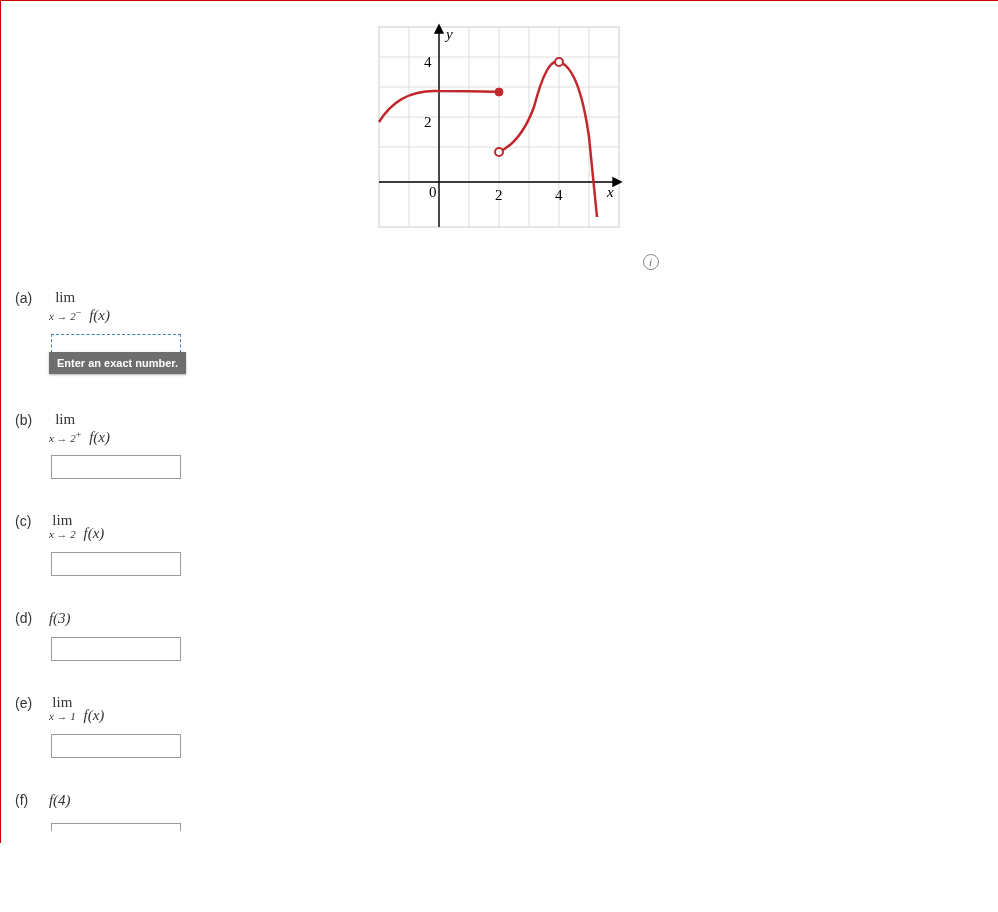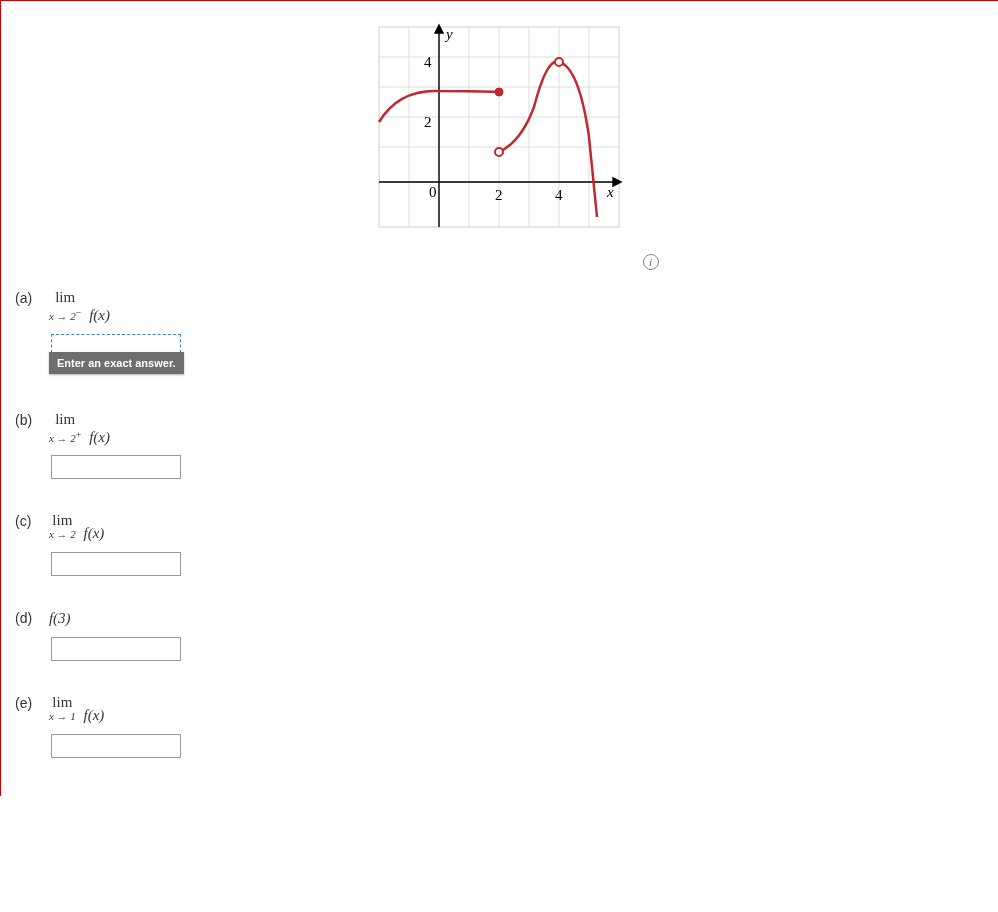--- a/index.html
+++ b/index.html
@@ -167,21 +167,21 @@
       <span class="qexpr">
         <span class="limit">
           <span class="limtop">lim</span>
           <span class="limbot"><span class="fx">x → 2</span><sup>−</sup></span>
         </span>
         <span class="fx">f(x)</span>
       </span>
       <div class="input-wrap">
         <input type="text" class="active-input" style="">
       </div>
-      <div class="tooltip">Enter an exact answer.</div>
+      <div class="tooltip">Enter an exact number.</div>
     </div>
 
     <div class="qrow" style="margin-top:54px;">
       <span class="qlabel">(b)</span>
       <span class="qexpr">
         <span class="limit">
           <span class="limtop">lim</span>
           <span class="limbot"><span class="fx">x → 2</span><sup>+</sup></span>
         </span>
         <span class="fx">f(x)</span>
@@ -220,15 +220,22 @@
           <span class="limtop">lim</span>
           <span class="limbot"><span class="fx">x → 1</span></span>
         </span>
         <span class="fx">f(x)</span>
       </span>
       <div class="input-wrap">
         <input type="text" style="">
       </div>
     </div>
 
+    <div class="qrow" style="margin-bottom:4px;">
+      <span class="qlabel">(f)</span>
+      <span class="qexpr fx">f(4)</span>
+      <div class="input-wrap" style="margin-bottom:0;">
+        <input type="text" style="height: 8px; border-bottom: none;">
+      </div>
+    </div>
 
   </div>
 </div>
 
 </body></html>

